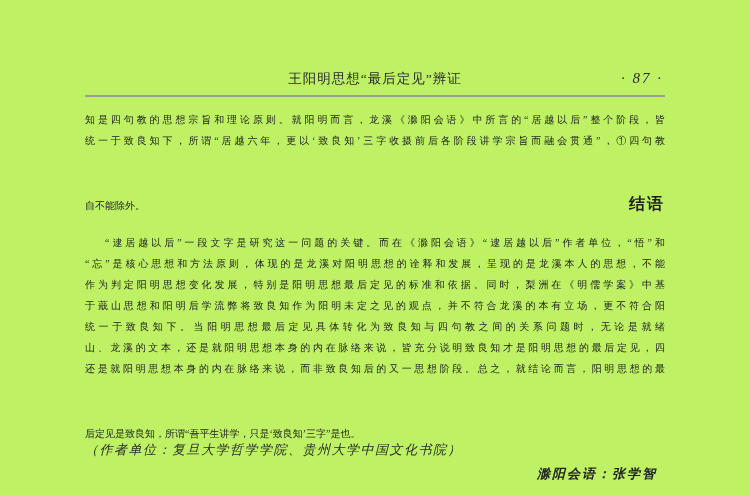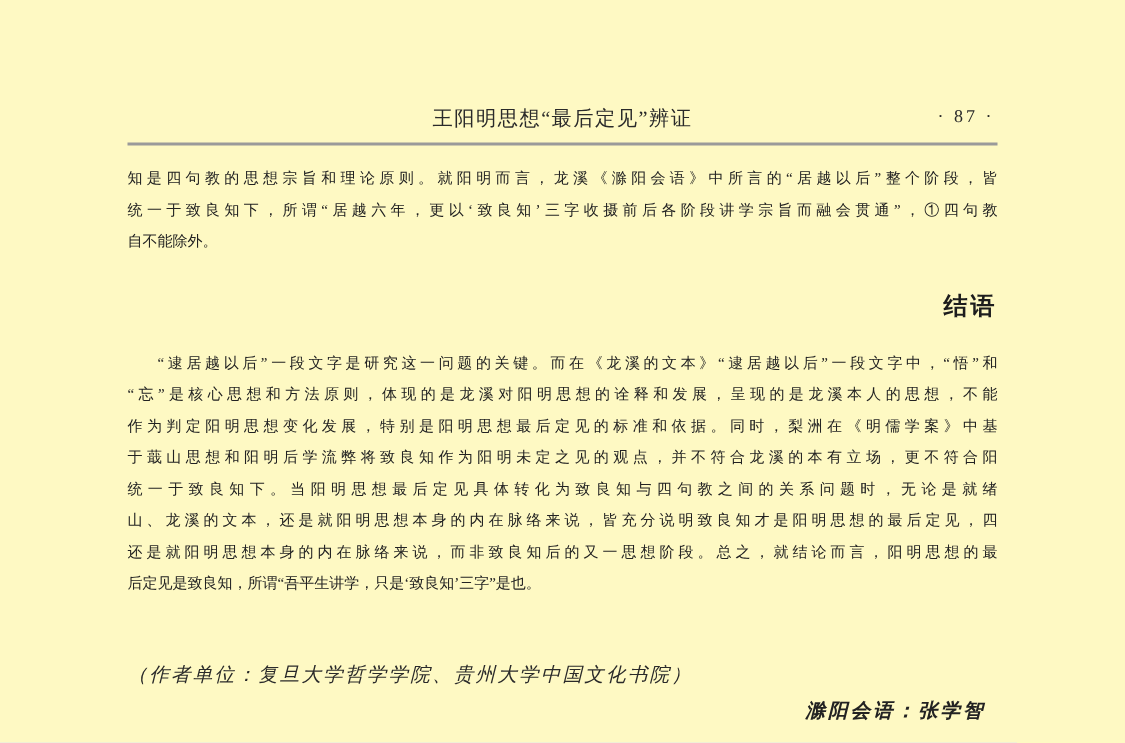--- a/index.html
+++ b/index.html
@@ -3,21 +3,21 @@
 <meta charset="utf-8">
 <style>
   * { margin: 0; padding: 0; box-sizing: border-box; }
   html, body { background: #e8e8e8; }
   body { font-family: "Liberation Serif", "DejaVu Serif", serif; }
 
   .page {
     position: relative;
     width: 750px;
     height: 495px;
-    background: #fef9c3;
+    background: #bef264;
     color: #1f1f1f;
     overflow: hidden;
   }
 
   .content {
     position: absolute;
     left: 85px;
     width: 580px;
   }
 
@@ -30,23 +30,24 @@
     left: 0; right: 0;
     text-align: center;
     font-size: 13.5px;
     letter-spacing: 1px;
     color: #2a2a2a;
   }
   .page-number {
     position: absolute;
     right: 2px;
     top: 0;
-    font-size: 12px;
+    font-size: 15px;
     letter-spacing: 2px;
     color: #2a2a2a;
+    font-style: italic;
   }
 
   .rule {
     position: absolute;
     left: 85px;
     right: 85px;
     top: 95px;
     height: 2px;
     background: #9a9a9a;
   }
@@ -54,20 +55,21 @@
   .para { font-size: 10px; color: #222222; }
   .para .line {
     height: 21px;
     line-height: 21px;
     white-space: nowrap;
     text-align: justify;
     text-align-last: justify;
   }
   .para .line:last-child {
     text-align-last: left;
+    margin-top: 44px;
   }
 
   .para-continuation { top: 109px; }
 
   .section-heading {
     position: absolute;
     left: 85px;
     width: 580px;
     top: 194px;
     text-align: right;
@@ -114,21 +116,21 @@
 
   <div class="content para para-continuation">
       <div class="line">知是四句教的思想宗旨和理论原则。就阳明而言，龙溪《滁阳会语》中所言的“居越以后”整个阶段，皆</div>
       <div class="line">统一于致良知下，所谓“居越六年，更以‘致良知’三字收摄前后各阶段讲学宗旨而融会贯通”，①四句教</div>
       <div class="line">自不能除外。</div>
     </div>
 
   <div class="section-heading">结语</div>
 
   <div class="content para para-conclusion">
-      <div class="line">“逮居越以后”一段文字是研究这一问题的关键。而在《龙溪的文本》“逮居越以后”一段文字中，“悟”和</div>
+      <div class="line">“逮居越以后”一段文字是研究这一问题的关键。而在《滁阳会语》“逮居越以后”作者单位，“悟”和</div>
       <div class="line">“忘”是核心思想和方法原则，体现的是龙溪对阳明思想的诠释和发展，呈现的是龙溪本人的思想，不能</div>
       <div class="line">作为判定阳明思想变化发展，特别是阳明思想最后定见的标准和依据。同时，梨洲在《明儒学案》中基</div>
       <div class="line">于蕺山思想和阳明后学流弊将致良知作为阳明未定之见的观点，并不符合龙溪的本有立场，更不符合阳</div>
       <div class="line">统一于致良知下。当阳明思想最后定见具体转化为致良知与四句教之间的关系问题时，无论是就绪</div>
       <div class="line">山、龙溪的文本，还是就阳明思想本身的内在脉络来说，皆充分说明致良知才是阳明思想的最后定见，四</div>
       <div class="line">还是就阳明思想本身的内在脉络来说，而非致良知后的又一思想阶段。总之，就结论而言，阳明思想的最</div>
       <div class="line">后定见是致良知，所谓“吾平生讲学，只是‘致良知’三字”是也。</div>
     </div>
 
   <div class="content affiliation">（作者单位：复旦大学哲学学院、贵州大学中国文化书院）</div>

